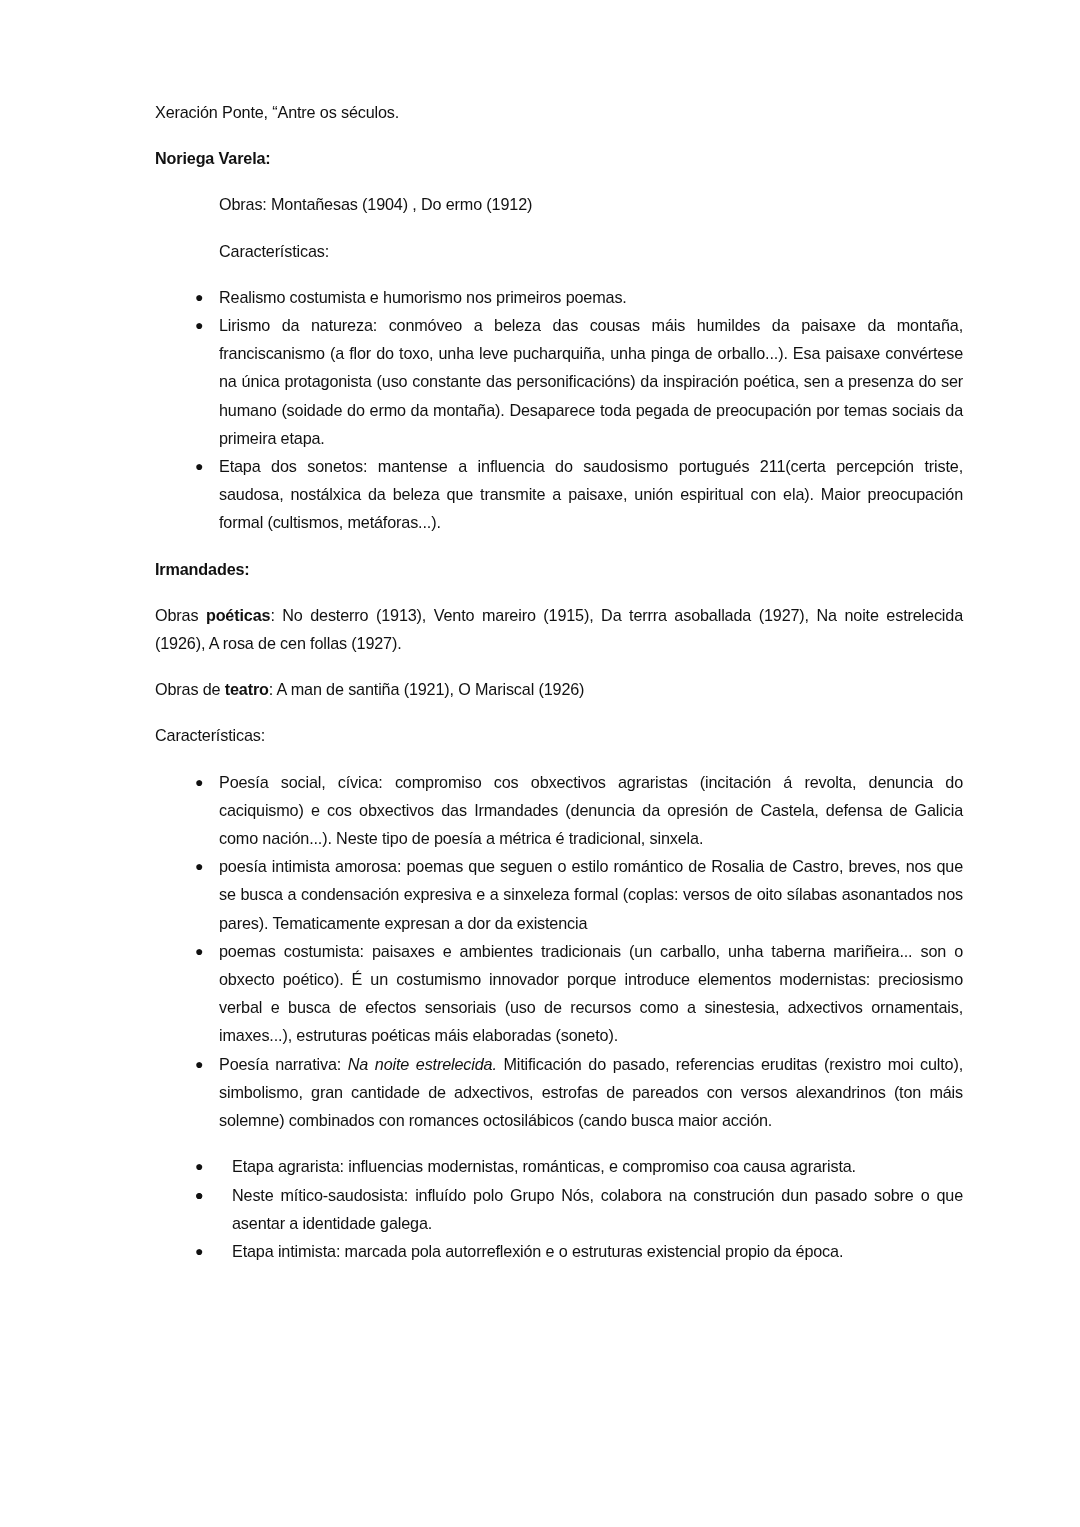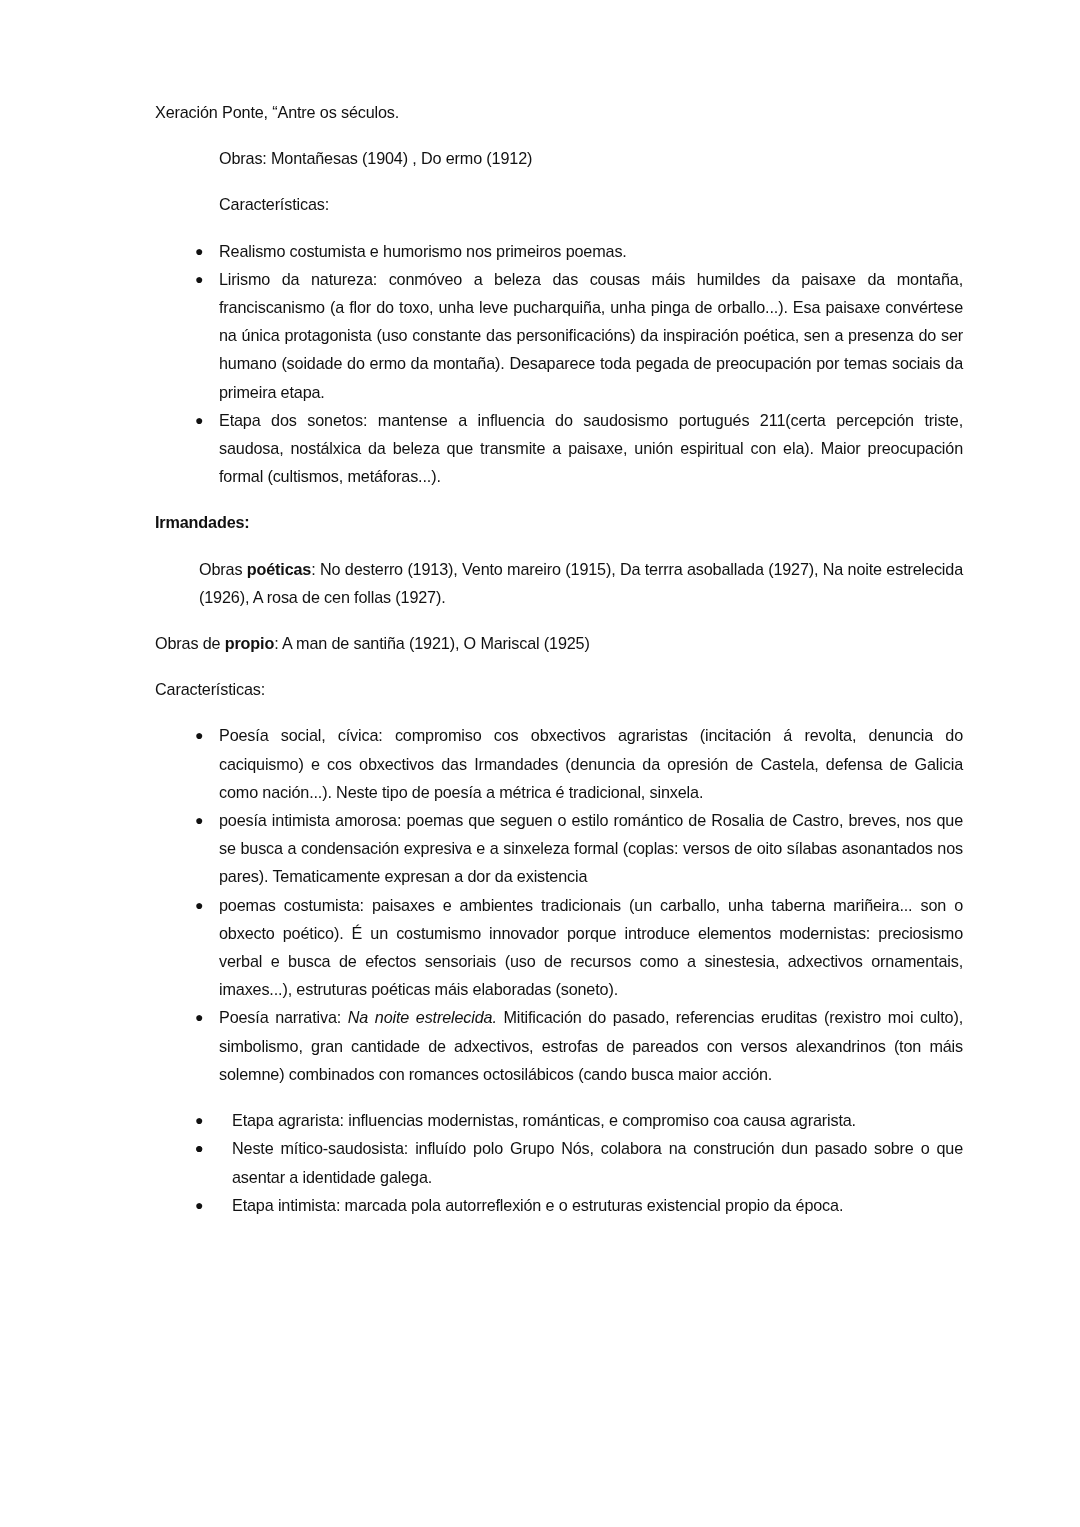--- a/index.html
+++ b/index.html
@@ -19,32 +19,33 @@
   .bullet { font-size: 14px; }
   b { font-weight: bold; }
   i { font-style: italic; }
 </style>
 </head>
 <body>
 
 <div class="page">
   <p class="blk">Xeración Ponte, “Antre os séculos.</p>
 
+  <p class="blk heading">Noriega Varela:</p>
   <p class="blk indent">Obras: Montañesas (1904) , Do ermo (1912)</p>
   <p class="blk indent">Características:</p>
 
   <ul class="l1">
     <li><span class="bullet">●</span><span>Realismo costumista e humorismo nos primeiros poemas.</span></li>
     <li><span class="bullet">●</span><span>Lirismo da natureza: conmóveo a beleza das cousas máis humildes da paisaxe da montaña, franciscanismo (a flor do toxo, unha leve pucharquiña, unha pinga de orballo...). Esa paisaxe convértese na única protagonista (uso constante das personificacións) da inspiración poética, sen a presenza do ser humano (soidade do ermo da montaña). Desaparece toda pegada de preocupación por temas sociais da primeira etapa.</span></li>
     <li><span class="bullet">●</span><span>Etapa dos sonetos: mantense a influencia do saudosismo portugués 211(certa percepción triste, saudosa, nostálxica da beleza que transmite a paisaxe, unión espiritual con ela). Maior preocupación formal (cultismos, metáforas...).</span></li>
   </ul>
 
   <p class="blk heading">Irmandades:</p>
-  <p class="blk" style="text-align:justify;margin-left:44px;"><span>Obras </span><b>poéticas</b><span>: No desterro (1913), Vento mareiro (1915), Da terrra asoballada (1927), Na noite estrelecida (1926), A rosa de cen follas (1927).</span></p>
-  <p class="blk"><span>Obras de </span><b>propio</b><span>: A man de santiña (1921), O Mariscal (1925)</span></p>
+  <p class="blk" style="text-align:justify;"><span>Obras </span><b>poéticas</b><span>: No desterro (1913), Vento mareiro (1915), Da terrra asoballada (1927), Na noite estrelecida (1926), A rosa de cen follas (1927).</span></p>
+  <p class="blk"><span>Obras de </span><b>teatro</b><span>: A man de santiña (1921), O Mariscal (1926)</span></p>
   <p class="blk">Características:</p>
 
   <ul class="l1">
     <li><span class="bullet">●</span><span>Poesía social, cívica:  compromiso cos obxectivos agraristas (incitación á revolta, denuncia do caciquismo) e cos obxectivos das Irmandades (denuncia da opresión de Castela, defensa de Galicia como nación...). Neste tipo de poesía a métrica é tradicional, sinxela.</span></li>
     <li><span class="bullet">●</span><span>poesía intimista amorosa: poemas que seguen o estilo romántico de Rosalia de Castro, breves, nos que se busca a condensación expresiva e a sinxeleza formal (coplas: versos de oito sílabas asonantados nos pares). Tematicamente expresan a dor da existencia</span></li>
     <li><span class="bullet">●</span><span>poemas costumista: paisaxes e ambientes tradicionais (un carballo, unha taberna mariñeira... son o obxecto poético). É un costumismo innovador porque introduce elementos modernistas: preciosismo verbal e busca de efectos sensoriais (uso de recursos como a sinestesia, adxectivos ornamentais, imaxes...), estruturas poéticas máis elaboradas (soneto).</span></li>
     <li><span class="bullet">●</span><span>Poesía narrativa: </span><i>Na noite estrelecida.</i><span> Mitificación do pasado, referencias eruditas (rexistro moi culto), simbolismo, gran cantidade de adxectivos, estrofas de pareados con versos alexandrinos (ton máis solemne) combinados con romances octosilábicos (cando busca maior acción.</span></li>
   </ul>
 
 

